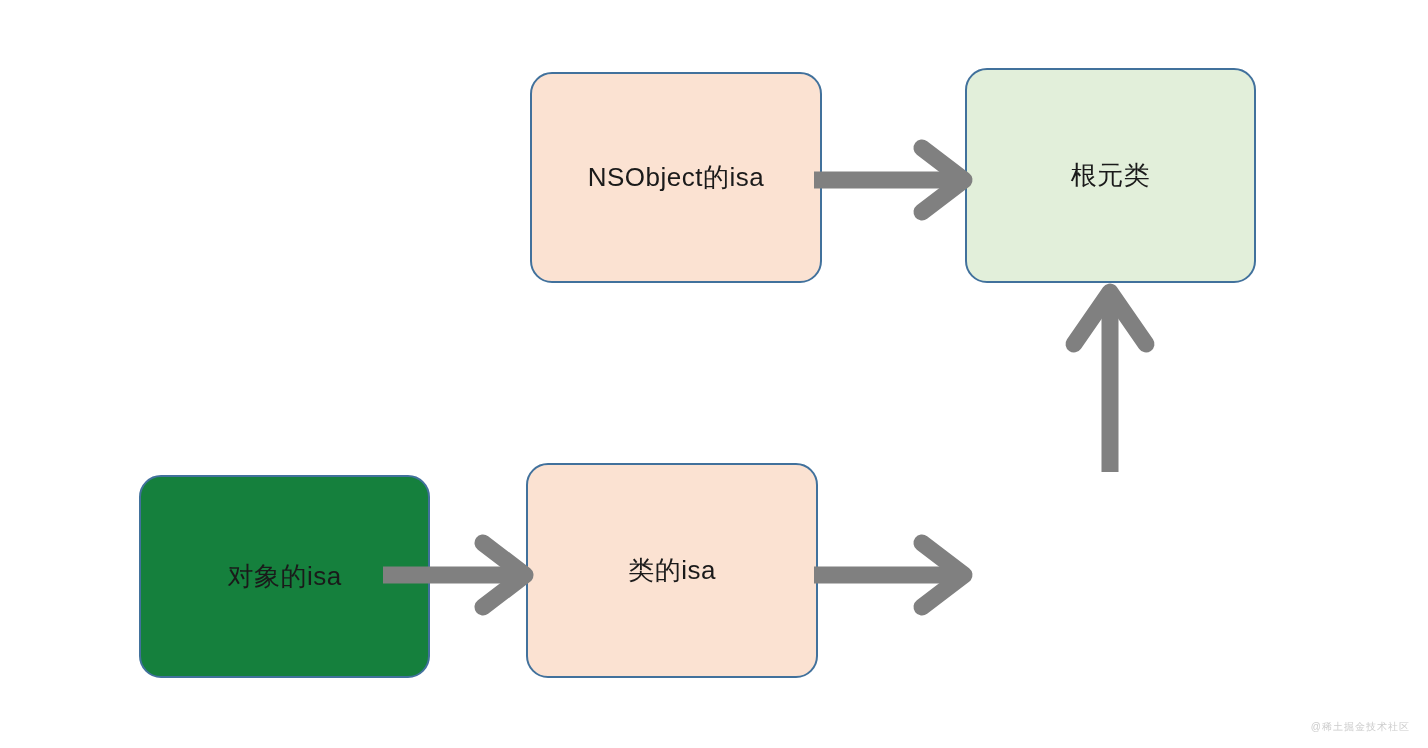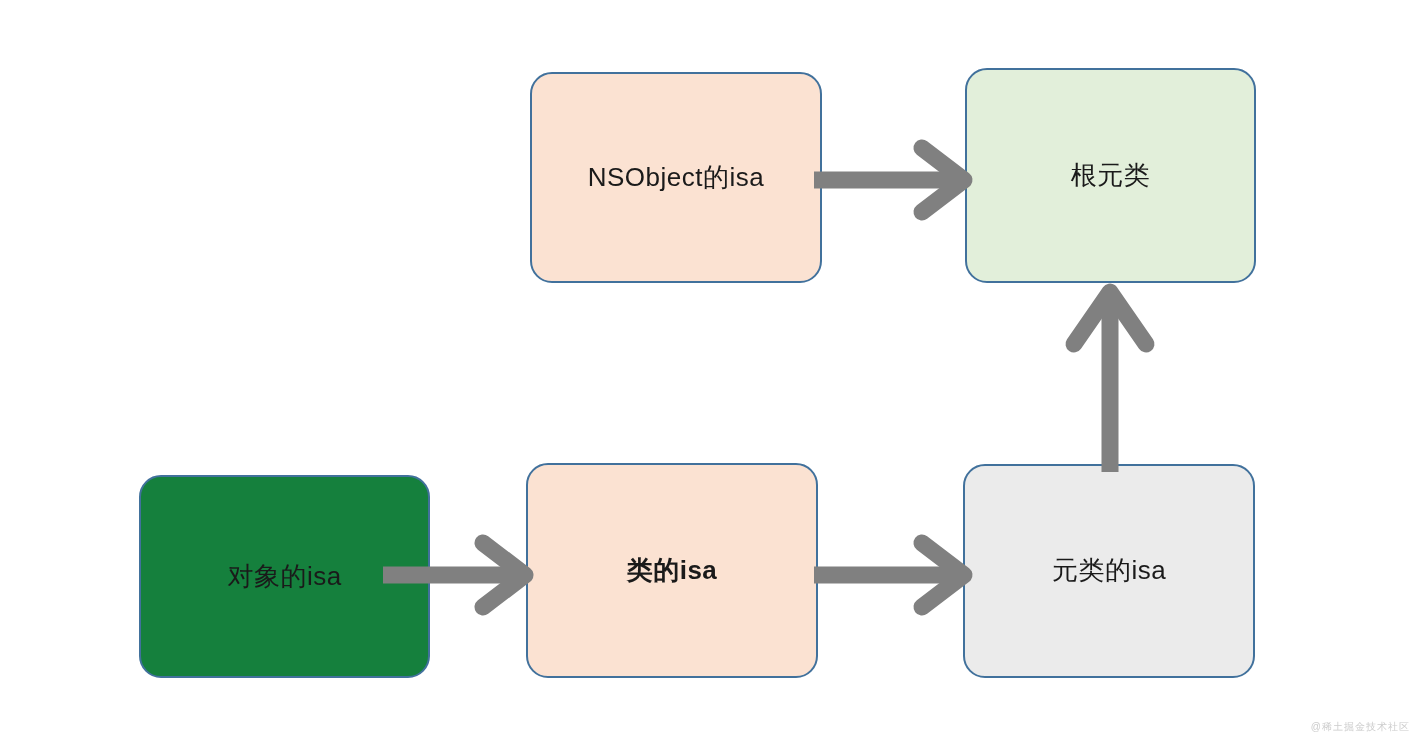--- a/index.html
+++ b/index.html
@@ -45,21 +45,20 @@
     background: #e2efda;
   }
   #node-object-isa {
     left: 95px;   top: 475px; width: 291px;  height: 203px;
     background: #15803d;
     margin-left: 44px;
   }
   #node-class-isa {
     left: 526px;  top: 463px; width: 292px;  height: 215px;
     background: #fbe2d2;
-    font-weight: bold;
   }
   #node-metaclass-isa {
     left: 963px;  top: 464px; width: 292px;  height: 214px;
     background: #ebebeb;
   }
 
   .arrow-svg {
     position: absolute;
     overflow: visible;
     pointer-events: none;
@@ -102,23 +101,20 @@
   </div>
 
   <div class="node" id="node-object-isa">
     <span class="node-label">对象的isa</span>
   </div>
 
   <div class="node" id="node-class-isa">
     <span class="node-label">类的isa</span>
   </div>
 
-  <div class="node" id="node-metaclass-isa">
-    <span class="node-label">元类的isa</span>
-  </div>
 
   <svg class="arrow-svg" id="arrow-nsobject-to-root" viewBox="0 0 162 84">
     <g stroke="#808080" stroke-width="17" fill="none" stroke-linecap="round" stroke-linejoin="round">
       <line x1="2" y1="42" x2="148" y2="42" stroke-linecap="butt"></line>
       <polyline points="110,10 152,42 110,74"></polyline>
     </g>
   </svg>
 
   <svg class="arrow-svg" id="arrow-object-to-class" viewBox="0 0 152 84">
     <g stroke="#808080" stroke-width="17" fill="none" stroke-linecap="round" stroke-linejoin="round">

